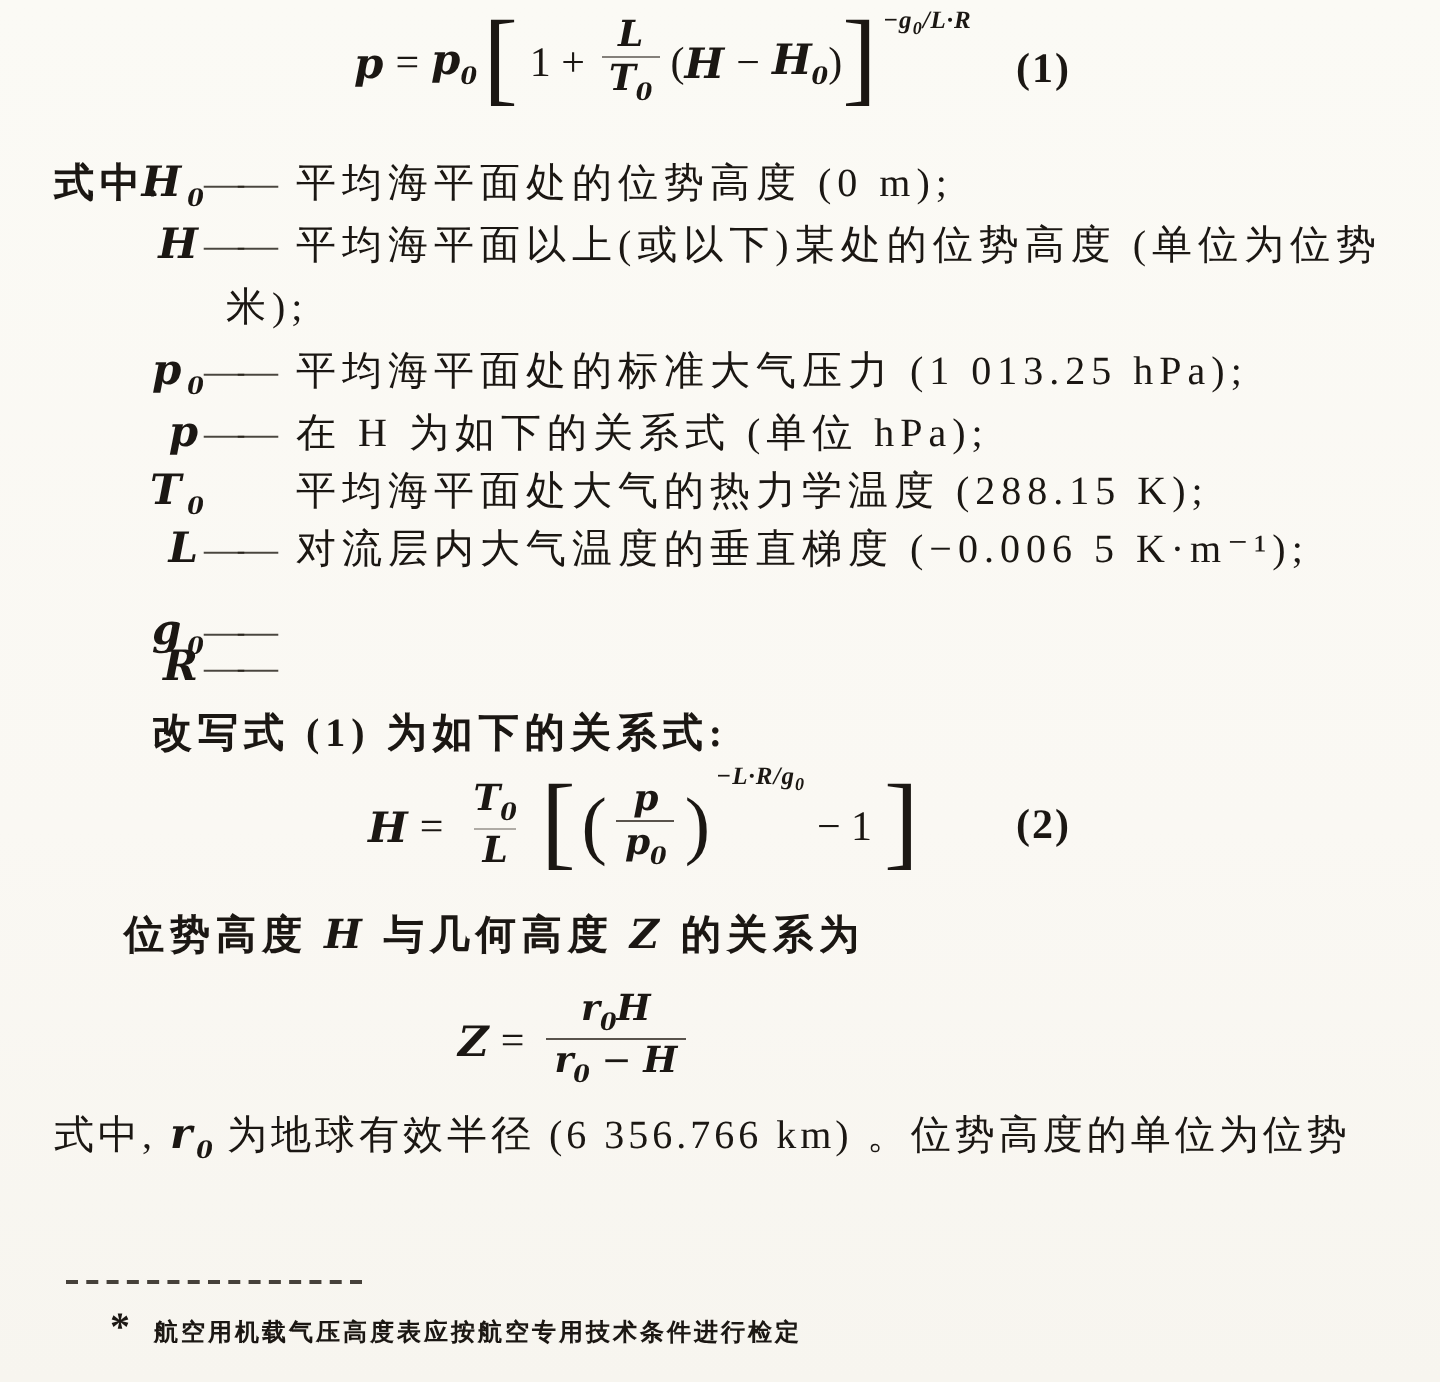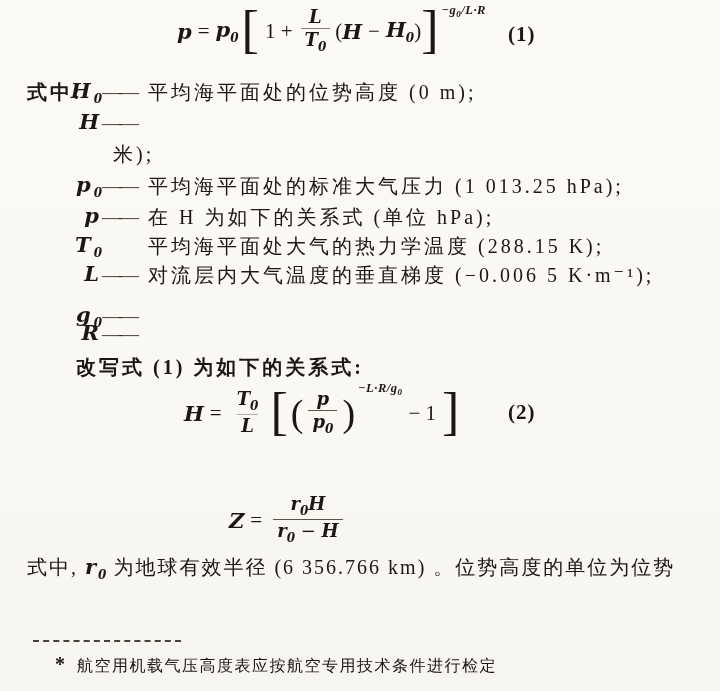--- a/index.html
+++ b/index.html
@@ -32,21 +32,21 @@
   .ftag{font-size:21px;font-weight:bold;letter-spacing:1px;font-style:normal;}
   
   .defrow{position:absolute;left:0;width:720px;height:28px;}
   .intro{position:absolute;left:27px;top:0;font-weight:bold;}
   .dsym{position:absolute;left:56px;top:-2px;width:46px;text-align:right;font-size:21px;}
   .ddash{position:absolute;left:102px;top:0;font-size:20px;letter-spacing:-3px;color:rgba(30,25,18,.8);}
   .dtext{position:absolute;left:148px;top:0;}
   .dtext.cont{left:113px;}
   .sep{border-top:2px dashed #46413a;width:148px;}
   .footnote-marker{font-size:20px;font-weight:bold;}
-  .footnote-text{font-size:16px;font-weight:normal;letter-spacing:1.5px;white-space:nowrap;}
+  .footnote-text{font-size:12px;font-weight:bold;letter-spacing:1.5px;white-space:nowrap;}
 </style>
 </head>
 <body>
 
 <div class="page">
 
   <div class="formula abs" style="top:8px;left:177px;height:46px;">
     <span class="mi">p</span>
     <span class="up mx">=</span>
     <span class="mi"><span>p</span><sub class="ms">0</sub></span>
@@ -68,20 +68,21 @@
 
   <div class="defrow cjk" style="top:80px;">
     <span class="intro">式中:</span>
     <span class="dsym mi"><span>H</span><sub class="ms">0</sub></span>
     <span class="ddash">——</span>
     <span class="dtext">平均海平面处的位势高度 (0 m);</span>
   </div>
   <div class="defrow cjk" style="top:111px;">
     <span class="dsym mi"><span>H</span><sub class="ms"></sub></span>
     <span class="ddash">——</span>
+    <span class="dtext">平均海平面以上(或以下)某处的位势高度 (单位为位势</span>
   </div>
   <div class="defrow cjk" style="top:142px;">
     <span class="dtext cont">米);</span>
   </div>
   <div class="defrow cjk" style="top:174px;">
     <span class="dsym mi"><span>p</span><sub class="ms">0</sub></span>
     <span class="ddash">——</span>
     <span class="dtext">平均海平面处的标准大气压力 (1 013.25 hPa);</span>
   </div>
   <div class="defrow cjk" style="top:205px;">
@@ -123,20 +124,23 @@
       <span class="fnum mi">p</span>
       <span class="fden mi"><span>p</span><sub class="ms">0</sub></span>
     </span>
     <span class="par">)</span>
     <span class="exp"><span>−L·R/g</span><sub>0</sub></span>
     <span class="up mx">− 1</span>
     <span class="br">]</span>
   </div>
   <span class="abs ftag" style="top:400px;left:508px;">(2)</span>
 
+  <div class="abs cjk bold" style="top:455px;left:62px;">
+    <span>位势高度 </span><span class="mi">H</span><span> 与几何高度 </span><span class="mi">Z</span><span> 的关系为</span>
+  </div>
 
   <div class="formula abs" style="top:494px;left:229px;height:52px;">
     <span class="mi">Z</span>
     <span class="up mx">=</span>
     <span class="fr">
       <span class="fnum mi"><span>r</span><sub class="ms">0</sub><span>H</span></span>
       <span class="fden mi"><span>r</span><sub class="ms">0</sub><span class="up"> − </span><span>H</span></span>
     </span>
   </div>
 

